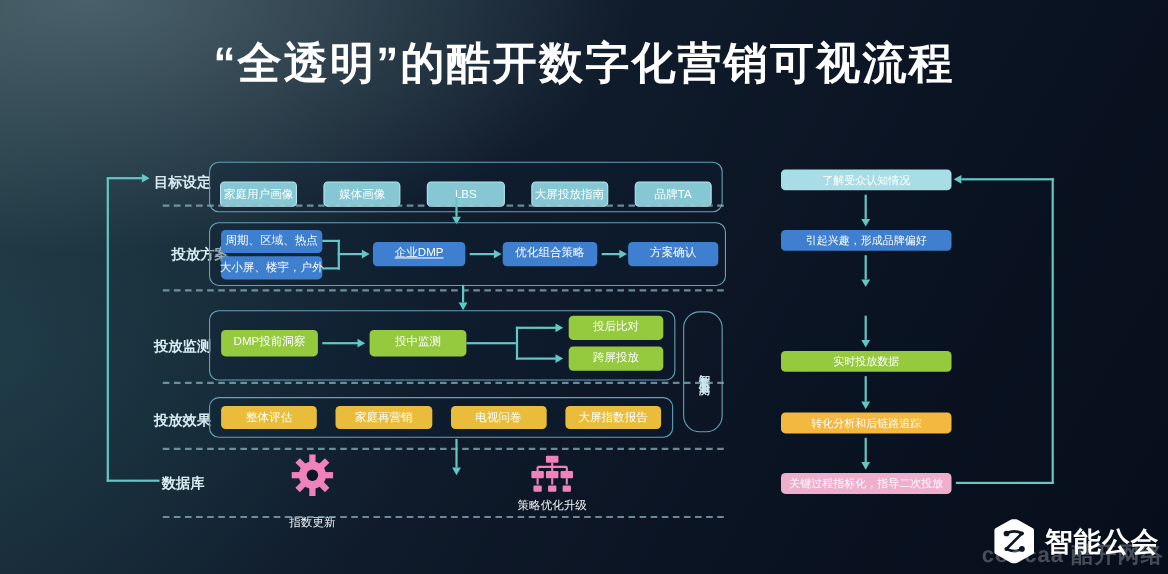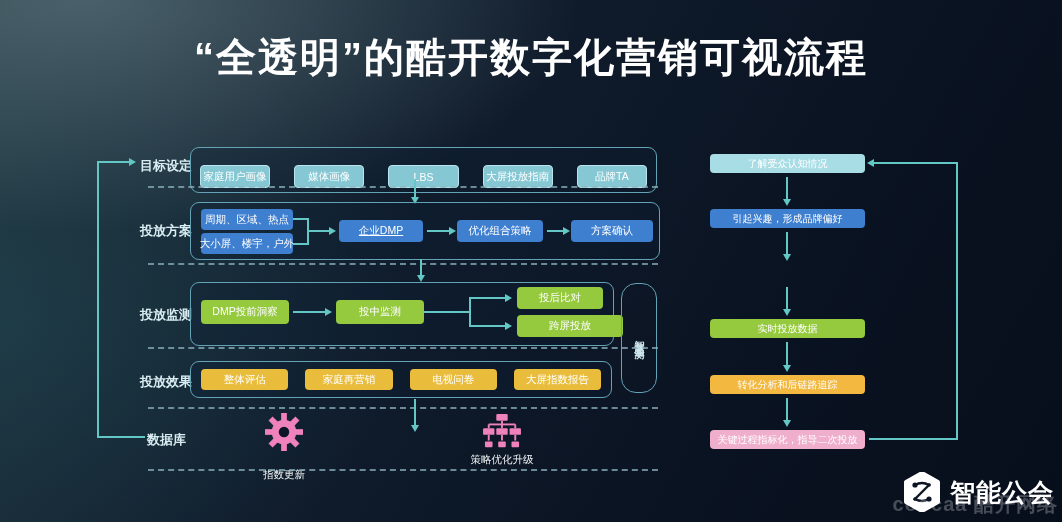--- a/index.html
+++ b/index.html
@@ -58,21 +58,21 @@
 <div class="stage">
 
   <div class="title">“全透明”的酷开数字化营销可视流程</div>
 
   <div class="vline" style="left:97px;top:162px;height:276px;"></div>
   <div class="hline" style="left:97px;top:161px;width:32px;"></div>
   <div class="arr-r" style="left:129px;top:158px;"></div>
   <div class="hline" style="left:97px;top:436px;width:48px;"></div>
 
   <div class="rowlabel" style="left:140px;top:157px;">目标设定</div>
-  <div class="rowlabel" style="left:140px;top:222px;text-align:right;">投放方案</div>
+  <div class="rowlabel" style="left:156px;top:222px;text-align:right;">投放方案</div>
   <div class="rowlabel" style="left:140px;top:306px;">投放监测</div>
   <div class="rowlabel" style="left:140px;top:373px;">投放效果</div>
   <div class="rowlabel" style="left:147px;top:431px;">数据库</div>
 
   <div class="r1flex">
     <div class="fbox cyan">家庭用户画像</div>
     <div class="fbox cyan">媒体画像</div>
     <div class="fbox cyan">LBS</div>
     <div class="fbox cyan">大屏投放指南</div>
     <div class="fbox cyan">品牌TA</div>
@@ -110,21 +110,21 @@
     <div class="hline" style="left:102px;top:28px;width:34px;"></div>
     <div class="arr-r" style="left:134px;top:25px;"></div>
     <div class="box green" style="left:145px;top:17px;width:88px;height:24px;">投中监测</div>
     <div class="hline" style="left:233px;top:28px;width:45px;"></div>
     <div class="vline" style="left:278px;top:14px;height:30px;"></div>
     <div class="hline" style="left:278px;top:14px;width:38px;"></div>
     <div class="arr-r" style="left:314px;top:11px;"></div>
     <div class="hline" style="left:278px;top:42px;width:38px;"></div>
     <div class="arr-r" style="left:314px;top:39px;"></div>
     <div class="box green" style="left:326px;top:4px;width:86px;height:22px;">投后比对</div>
-    <div class="box green" style="left:326px;top:32px;width:106px;height:22px;">跨屏投放</div>
+    <div class="box green" style="left:326px;top:32px;width:86px;height:22px;">跨屏投放</div>
   </div>
 
   <div class="sidec">
     <div class="sidetxt">智慧监测</div>
   </div>
 
   <div class="dash" style="left:148px;top:347px;width:510px;"></div>
 
   <div class="r4flex">
     <div class="fbox yellow">整体评估</div>

